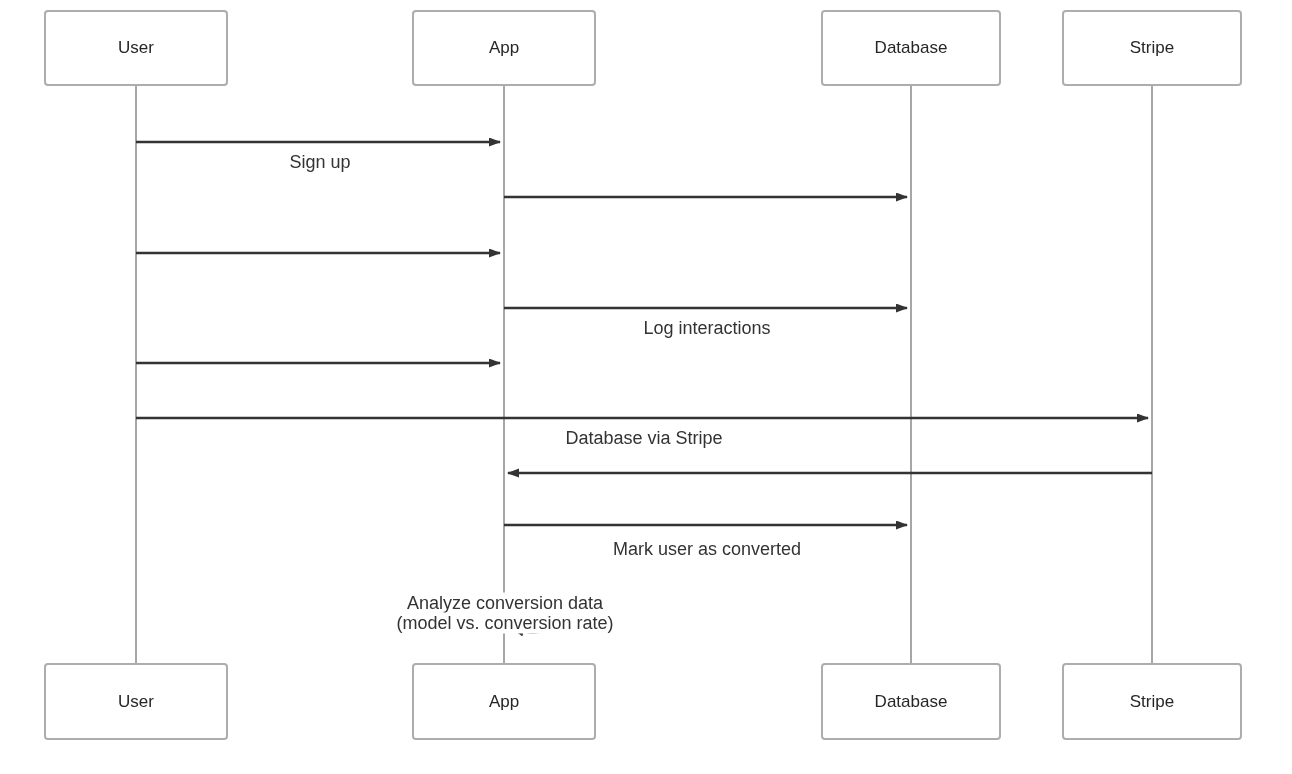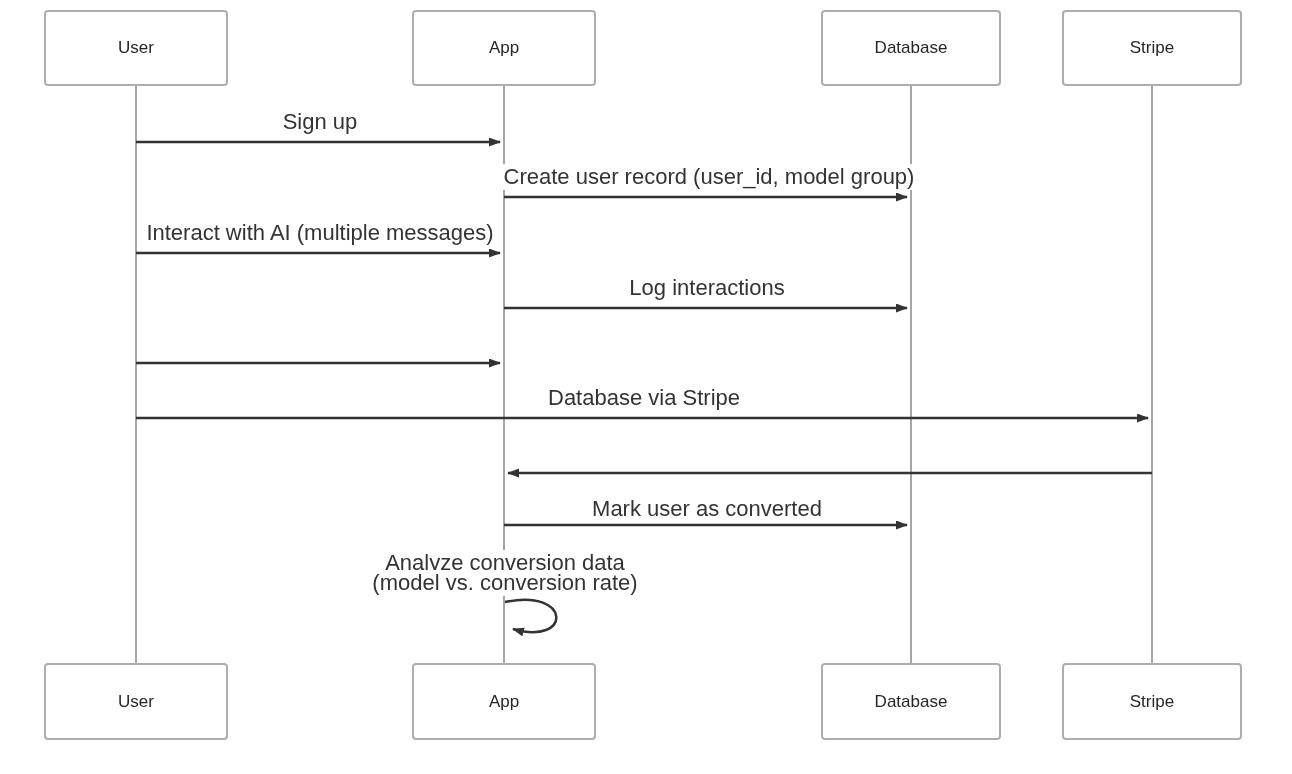--- a/index.html
+++ b/index.html
@@ -29,27 +29,28 @@
     display: flex;
     align-items: center;
     justify-content: center;
     font-size: 17px;
     color: #262626;
     z-index: 2;
   }
   .msg-label {
     position: absolute;
     transform: translate(-50%, -50%);
-    font-size: 22px;
+    font-size: 18px;
     color: #333333;
     white-space: nowrap;
     text-align: center;
     background: #ffffff;
     padding: 0 3px;
     z-index: 1;
+    margin-top: 40px;
   }
 </style>
 </head>
 <body>
 
 <div class="canvas">
 
   <svg class="layer" width="1292" height="774" viewBox="0 0 1292 774">
     <defs>
       <marker id="arrowhead" markerWidth="13" markerHeight="10" refX="11" refY="4.5" orient="auto" markerUnits="userSpaceOnUse">
@@ -94,21 +95,19 @@
     <span>App</span>
   </div>
   <div class="actor" style="left:821px; top:663px; width:180px; height:77px;">
     <span>Database</span>
   </div>
   <div class="actor" style="left:1062px; top:663px; width:180px; height:77px;">
     <span>Stripe</span>
   </div>
 
   <div class="msg-label" style="left:320px; top:122px;">Sign up</div>
-  <div class="msg-label" style="left:709px; top:177px;">Create user record (user_id, model group)</div>
-  <div class="msg-label" style="left:320px; top:233px;">Interact with AI (multiple messages)</div>
   <div class="msg-label" style="left:707px; top:288px;text-align:right;">Log interactions</div>
   <div class="msg-label" style="left:644px; top:398px;">Database via Stripe</div>
   <div class="msg-label" style="left:707px; top:509px;">Mark user as converted</div>
   <div class="msg-label" style="left:505px; top:563px;">Analyze conversion data</div>
   <div class="msg-label" style="left:505px; top:583px;">(model vs. conversion rate)</div>
 
 </div>
 
 </body></html>

